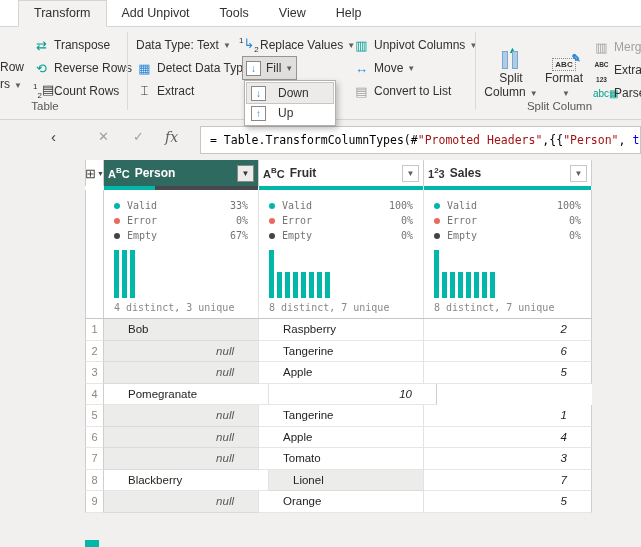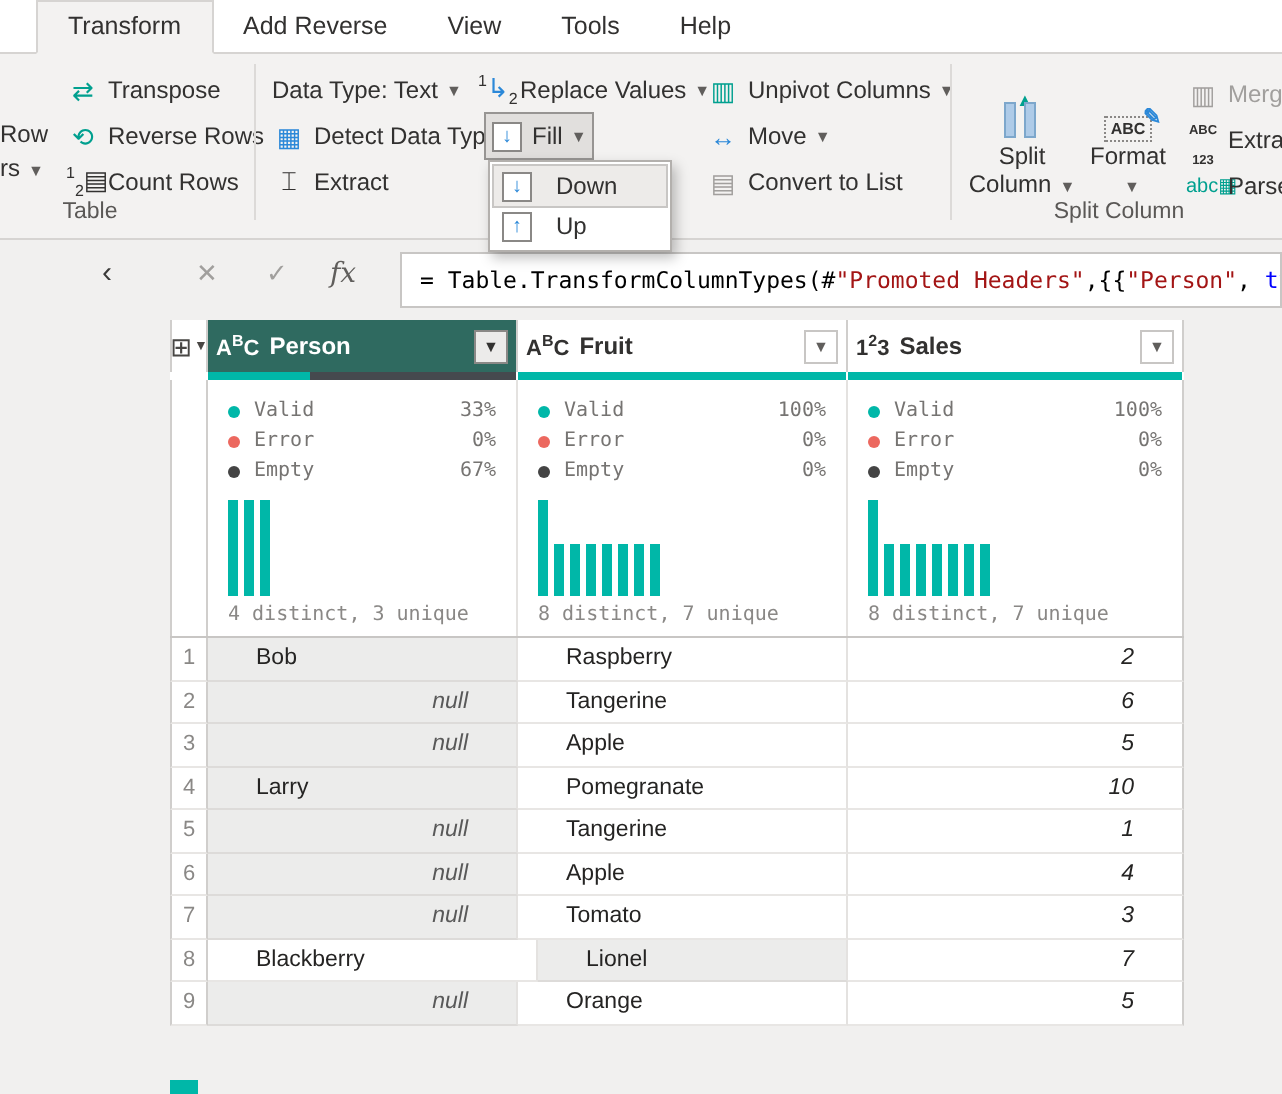--- a/index.html
+++ b/index.html
@@ -97,23 +97,23 @@
   .cell.sales{width:168px;background:#fff;text-align:right;font-style:italic;border-right:1px solid #d0cecc}
   .cell.nullv{font-style:italic;color:#595959;text-align:right}
   .thumb{position:absolute;left:85px;top:540px;width:14px;height:7px;background:var(--accent)}
   .w-gutter{width:19px}.w-person{width:155px}.w-fruit{width:165px}.w-sales{width:168px}
 </style>
 </head>
 <body>
 
 <div class="tabbar">
   <div class="tab active">Transform</div>
-  <div class="tab">Add Reverse</div>
+  <div class="tab">Add Unpivot</div>
+  <div class="tab">Tools</div>
   <div class="tab">View</div>
-  <div class="tab">Tools</div>
   <div class="tab">Help</div>
 </div>
 
 <div class="ribbon">
 
   <div class="trunc">
     <div><span>Row</span></div>
     <div><span>rs</span><span class="caret">▼</span></div>
   </div>
 
@@ -369,21 +369,20 @@
 
   <div class="trow">
     <div class="cell gutter">3</div>
     <div class="cell person nullv">null</div>
     <div class="cell fruit">Apple</div>
     <div class="cell sales">5</div>
   </div>
 
   <div class="trow">
     <div class="cell gutter">4</div>
-    <div class="cell person">Larry</div>
     <div class="cell fruit">Pomegranate</div>
     <div class="cell sales">10</div>
   </div>
 
   <div class="trow">
     <div class="cell gutter">5</div>
     <div class="cell person nullv">null</div>
     <div class="cell fruit">Tangerine</div>
     <div class="cell sales">1</div>
   </div>

